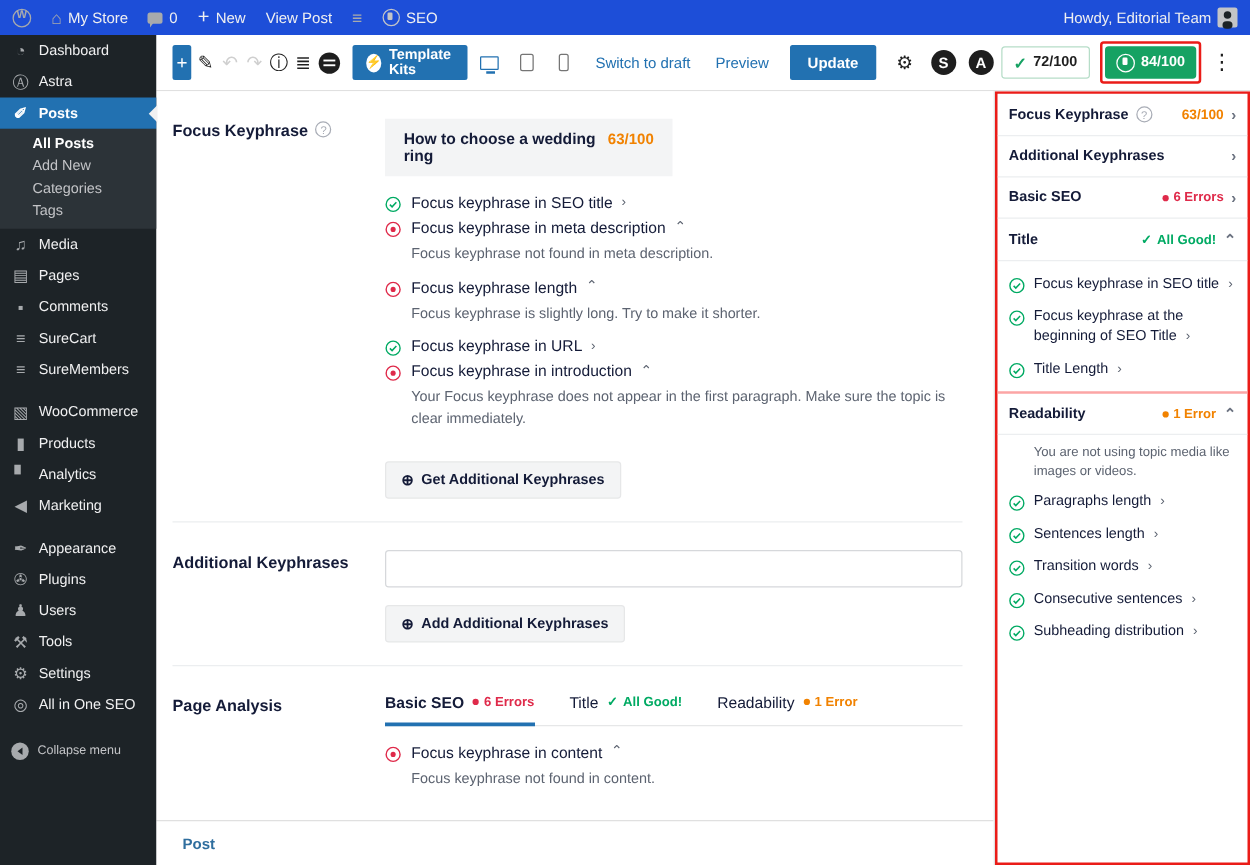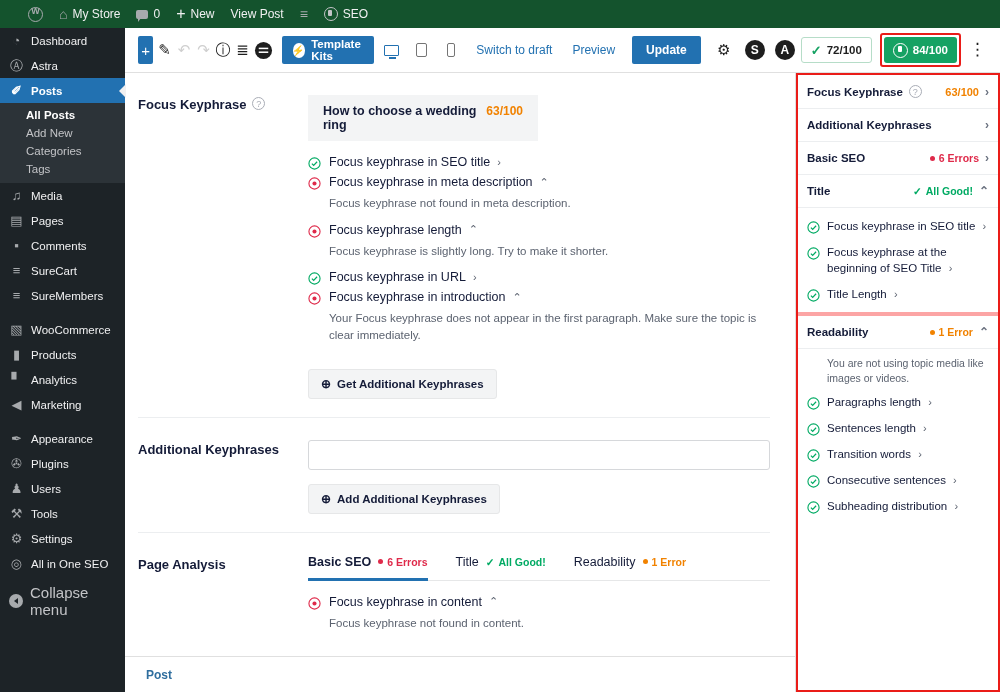--- a/index.html
+++ b/index.html
@@ -5,23 +5,23 @@
   * { box-sizing: border-box; margin: 0; padding: 0; }
   html, body {
     width: 1000px; height: 692px;
     font-family: "Liberation Sans", sans-serif;
     overflow: hidden; background: #fff;
   }
   .app { position: relative; width: 1000px; height: 692px; display: flex; flex-direction: column; }
 
   
   .adminbar {
-    height: 28px; background: #14532d; color: #f0f0f1;
+    height: 28px; background: #1d4ed8; color: #f0f0f1;
     display: flex; align-items: flex-end; flex: 0 0 28px;
-    font-size: 12px; padding: 0 20px;
+    font-size: 12px; padding: 0 2px;
   }
   .ab-item {
     display: flex; align-items: center; gap: 5px;
     height: 28px; padding: 0 8px; color: #f0f0f1; white-space: nowrap;
   }
   .ab-spacer { flex: 1; }
   .ab-icon { display: inline-flex; align-items: center; justify-content: center; }
   .wp-logo {
     width: 15px; height: 15px; border-radius: 50%;
     border: 1.6px solid #a7aaad; position: relative; display: inline-block;
@@ -79,21 +79,21 @@
   }
   .submenu-item.current { color: #fff; font-weight: bold; }
   .mi-ico {
     width: 15px; height: 15px; flex: 0 0 15px;
     display: inline-flex; align-items: center; justify-content: center;
     color: #a7aaad; font-size: 13px; line-height: 1;
   }
   .menu-item.current .mi-ico { color: #fff; }
   .collapse {
     display: flex; align-items: center; gap: 7px; padding-left: 9px;
-    height: 25px; color: #c3c4c7; font-size: 15px; margin-top: 12px;
+    height: 25px; color: #c3c4c7; font-size: 10px; margin-top: 12px; text-align: center;
   }
   .collapse-ico {
     width: 14px; height: 14px; border-radius: 50%; background: #a7aaad;
     position: relative; flex: 0 0 14px;
   }
   .collapse-ico::after {
     content: ""; position: absolute; left: 4.5px; top: 4px;
     border-top: 3px solid transparent; border-bottom: 3px solid transparent;
     border-right: 4px solid #1d2327;
   }
@@ -248,21 +248,21 @@
   .rp-close { font-size: 15px; color: #1e1e1e; line-height: 1; }
   .rp-outline { border: 2.5px solid #ea1c18; flex: 1; overflow: hidden; }
   .rp-acc-head {
     display: flex; align-items: center; padding: 10px 9px; gap: 6px;
     border-bottom: 1px solid #eceef0; font-size: 11.5px; font-weight: bold; color: #141b38;
   }
   .rp-acc-head .grow { flex: 1; }
   .rp-badge { font-size: 10.5px; font-weight: bold; display: inline-flex; align-items: center; gap: 4px; }
   .rp-score { color: #f18200; font-size: 11px; font-weight: bold; }
   .rp-chev { color: #6b7280; font-size: 12px; line-height: 1; }
-  .rp-sub { padding: 6px 9px 5px 9px; border-bottom: 4px solid #fca5a5; }
+  .rp-sub { padding: 6px 9px 5px 9px; border-bottom: 2px solid #fca5a5; }
   .rp-item { display: flex; gap: 7px; align-items: flex-start; padding: 5px 0; }
   .rp-item .lbl {
     font-size: 11.5px; color: #141b38; line-height: 1.38;
   }
   .rp-item .lbl .chev { margin-left: 4px; }
   .rp-note { font-size: 10.5px; color: #5c6370; line-height: 1.42; margin: 1px 0 4px 20px; }
 </style>
 </head>
 <body>
 
@@ -288,20 +288,24 @@
       <span>View Post</span>
     </div>
     <div class="ab-item">
       <span class="ab-icon ico-surecart"></span>
     </div>
     <div class="ab-item">
       <span class="ico-aioseo"></span>
       <span>SEO</span>
     </div>
     <div class="ab-spacer"></div>
+    <div class="ab-item">
+      <span>Howdy, Editorial Team</span>
+      <span class="ico-user-avatar"></span>
+    </div>
   </div>
 
   <div class="below">
 
     <div class="sidebar">
       <div class="menu-item">
         <span class="mi-ico">◔</span>
         <span>Dashboard</span>
       </div>
       <div class="menu-item">

